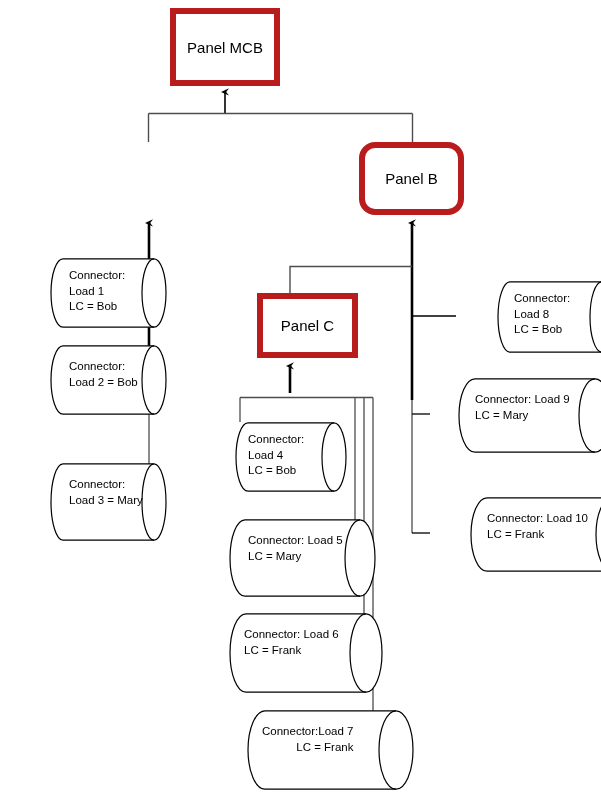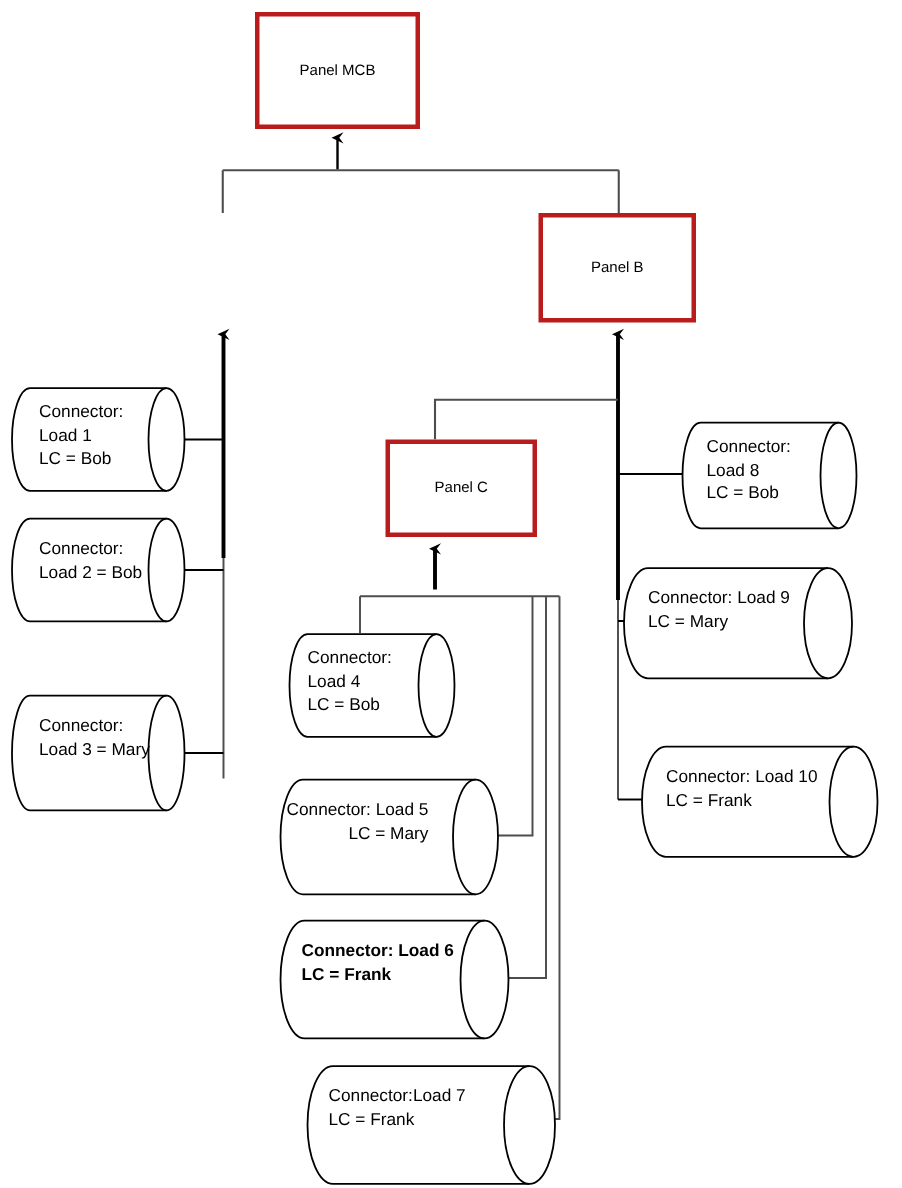--- a/index.html
+++ b/index.html
@@ -1,26 +1,26 @@
 <!DOCTYPE html>
 <html><head>
 <meta charset="utf-8">
 <style>
   html,body{margin:0;padding:0;background:#ffffff;}
   body{font-family:"Liberation Sans","DejaVu Sans",sans-serif;}
   #diagram-root{position:relative;width:601px;height:792px;background:#ffffff;overflow:hidden;}
   #wiring-svg{position:absolute;left:0;top:0;width:601px;height:792px;}
   .node{position:absolute;box-sizing:border-box;}
   .panel-box{
-    border:3px solid #b91c1c;
+    border:6px solid #b91c1c;
     background:#ffffff;
     display:flex;align-items:center;justify-content:center;
-    font-size:10px;color:#000000;
+    font-size:15px;color:#000000;
   }
-  .cyl{position:absolute;}
+  .cyl{position:absolute;margin-left:43px;}
   .cyl svg{position:absolute;left:0;top:0;overflow:visible;}
   .cyl-label{
     position:absolute;
     font-size:11.5px;
     color:#000000;
     line-height:15.5px;
     white-space:pre;
     pointer-events:none;
   }
 </style>
@@ -78,21 +78,21 @@
       <path d="M364,397.5 L364,652 L337,652" stroke="#4d4d4d" stroke-width="1.3" fill="none"></path>
       <path d="M373,397.5 L373,746 L347,746" stroke="#4d4d4d" stroke-width="1.3" fill="none"></path>
     </g>
   </svg>
 
   <div class="node panel-box" style="left:170px;top:8px;width:110px;height:78px;">
     <span>Panel MCB</span>
   </div>
 
 
-  <div class="node panel-box" style="left:359px;top:142px;width:105px;height:73px;">
+  <div class="node panel-box" style="left:359px;top:142px;width:105px;height:73px;border-radius:16px;">
     <span>Panel B</span>
   </div>
 
   <div class="node panel-box" style="left:257px;top:293px;width:101px;height:65px;">
     <span>Panel C</span>
   </div>
 
   <div id="connector-layer">
       <div class="cyl" style="left: 8px; top: 258px; width: 115px; height: 70px;">
         <svg width="115" height="70" viewBox="0 0 115 70">
@@ -126,32 +126,32 @@
         </svg>
         <div class="cyl-label" style="left: 12px; top: 10px;">Connector:
 Load 4
 LC = Bob</div>
       </div>
       <div class="cyl" style="left: 187px; top: 519px; width: 145px; height: 78px;">
         <svg width="145" height="78" viewBox="0 0 145 78">
           <path d="M15,0.8 L130,0.8 A15,38.2 0 0 1 130,77.2 L15,77.2 A15,38.2 0 0 1 15,0.8 Z" fill="#ffffff" stroke="#000000" stroke-width="1.2"></path>
           <path d="M130,0.8 A15,38.2 0 0 0 130,77.2" fill="none" stroke="#000000" stroke-width="1.2"></path>
         </svg>
-        <div class="cyl-label" style="left: 4px; top: 14px; text-align: right;">Connector: Load 5
+        <div class="cyl-label" style="left: 18px; top: 14px;">Connector: Load 5
 LC = Mary</div>
       </div>
       <div class="cyl" style="left: 187px; top: 613px; width: 152px; height: 80px;">
         <svg width="152" height="80" viewBox="0 0 152 80">
           <path d="M16,0.8 L136,0.8 A16,39.2 0 0 1 136,79.2 L16,79.2 A16,39.2 0 0 1 16,0.8 Z" fill="#ffffff" stroke="#000000" stroke-width="1.2"></path>
           <path d="M136,0.8 A16,39.2 0 0 0 136,79.2" fill="none" stroke="#000000" stroke-width="1.2"></path>
         </svg>
-        <div class="cyl-label" style="left: 14px; top: 14px; font-weight: bold;">Connector: Load 6
+        <div class="cyl-label" style="left: 14px; top: 14px;">Connector: Load 6
 LC = Frank</div>
       </div>
-      <div class="cyl" style="left: 205px; top: 710px; width: 165px; height: 80px;">
+      <div class="cyl" style="left: 205px; top: 710px; width: 165px; height: 80px; text-align: right;">
         <svg width="165" height="80" viewBox="0 0 165 80">
           <path d="M17,0.8 L148,0.8 A17,39.2 0 0 1 148,79.2 L17,79.2 A17,39.2 0 0 1 17,0.8 Z" fill="#ffffff" stroke="#000000" stroke-width="1.2"></path>
           <path d="M148,0.8 A17,39.2 0 0 0 148,79.2" fill="none" stroke="#000000" stroke-width="1.2"></path>
         </svg>
         <div class="cyl-label" style="left: 14px; top: 14px;">Connector:Load 7
 LC = Frank</div>
       </div>
       <div class="cyl" style="left: 455px; top: 281px; width: 116px; height: 72px;">
         <svg width="116" height="72" viewBox="0 0 116 72">
           <path d="M12,0.8 L104,0.8 A12,35.2 0 0 1 104,71.2 L12,71.2 A12,35.2 0 0 1 12,0.8 Z" fill="#ffffff" stroke="#000000" stroke-width="1.2"></path>

